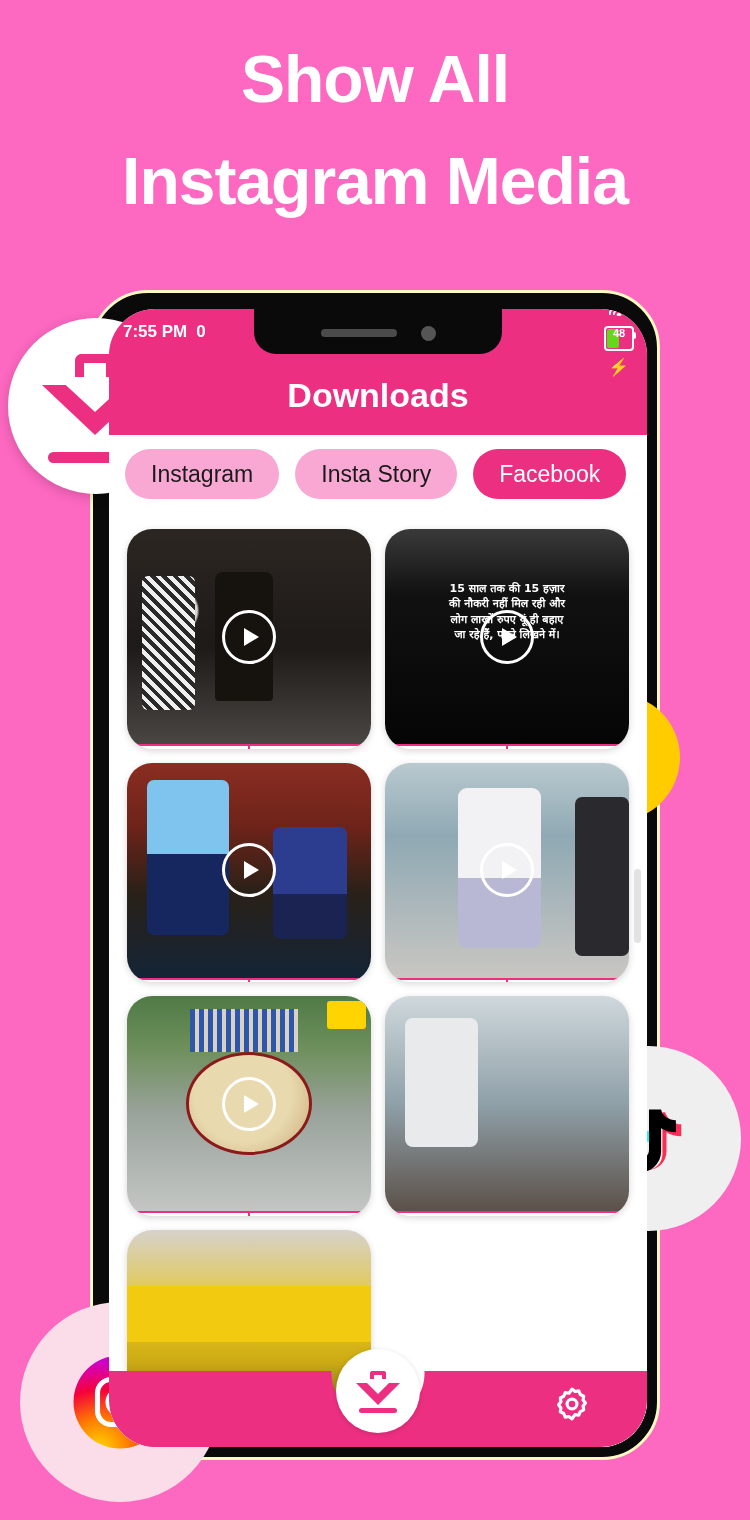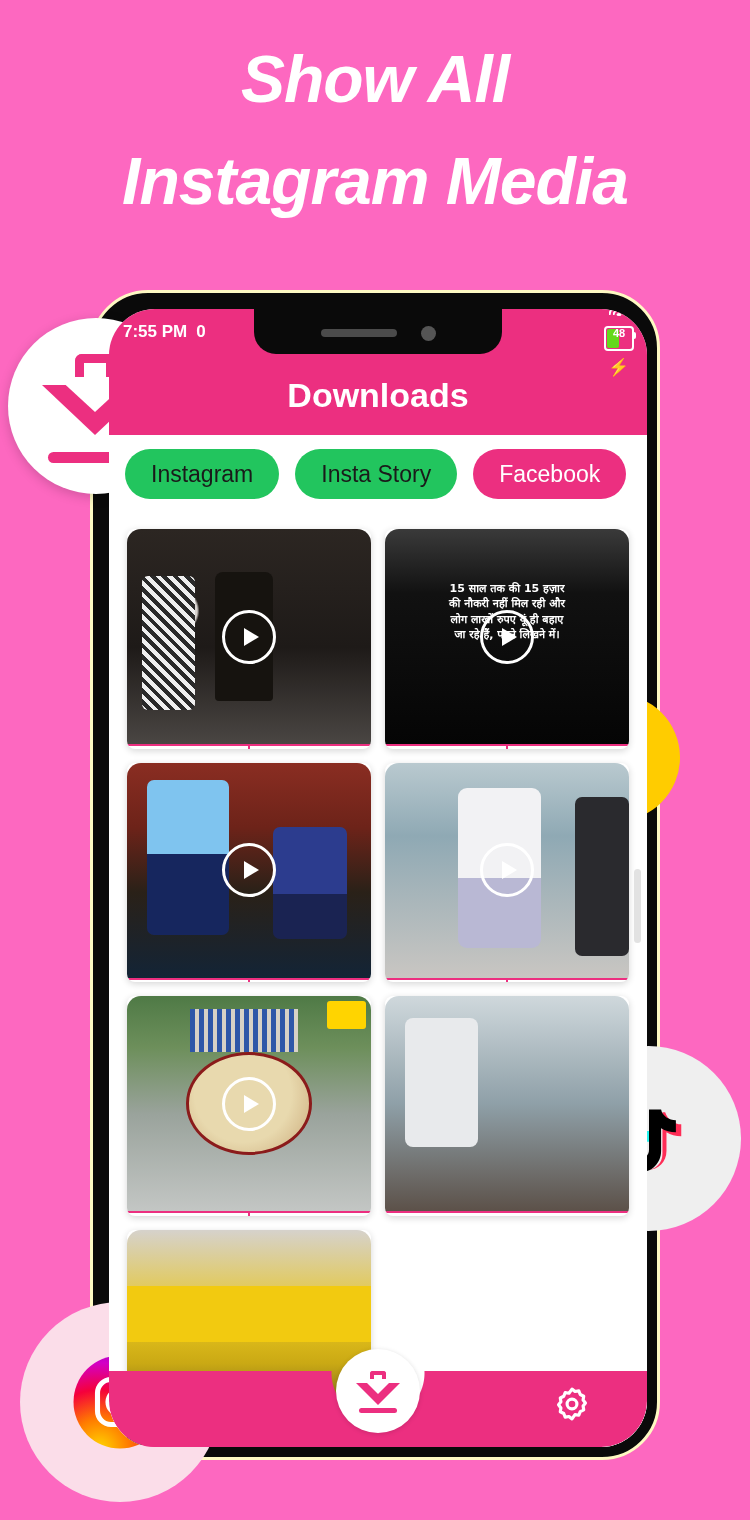--- a/index.html
+++ b/index.html
@@ -10,21 +10,20 @@
     position:relative;
     overflow:hidden;
   }
 
   
   .headline{
     position:absolute; left:0; top:46px; width:750px;
     text-align:center; color:#ffffff;
     font-weight:bold; letter-spacing:-1px;
     line-height:1.0;
-    font-style:italic;
   }
   .headline .l1{ display:block; font-size:66px; }
   .headline .l2{ display:block; font-size:66px; margin-top:36px; }
 
   
   .phone{
     position:absolute; left:90px; top:290px;
     width:570px; height:1170px;
     background:#0a0a0a;
     border-radius:58px;
@@ -90,33 +89,33 @@
 
   
   .tabs{
     position:absolute; left:0; top:126px; width:538px; height:78px;
     background:#fff; display:flex; align-items:center; gap:16px;
     padding:0 16px; z-index:2;
   }
   .tab{
     height:50px; padding:0 26px; border-radius:26px;
     display:flex; align-items:center; justify-content:center;
-    background:#22c55e; color:#1a1a1a; font-size:23px; white-space:nowrap;
+    background:#f9a8d4; color:#1a1a1a; font-size:23px; white-space:nowrap;
   }
   .tab.active{ background:#ec2f80; color:#ffffff; }
   .tab.t-ig{ flex:0 0 auto; }
 
   
   .grid{
     position:absolute; left:0; top:204px; width:538px; height:934px;
     background:#fff; padding:16px 18px 0 18px;
     display:grid; grid-template-columns:1fr 1fr; gap:14px 14px;
     align-content:start; overflow:hidden; z-index:1;
   }
-  .card{ background:#fff; border-radius:8px; box-shadow:0 2px 7px rgba(0,0,0,.16); overflow:hidden; }
+  .card{ background:#fff; border-radius:25px; box-shadow:0 2px 7px rgba(0,0,0,.16); overflow:hidden; }
   .thumb{
     position:relative; width:100%; height:217px;
     border-radius:14px 14px 0 0; overflow:hidden;
     border-bottom:2px solid #ec2f80;
   }
   .play{
     position:absolute; left:50%; top:50%; transform:translate(-50%,-50%);
     width:54px; height:54px; border:3px solid #fff; border-radius:50%;
     display:flex; align-items:center; justify-content:center;
   }

